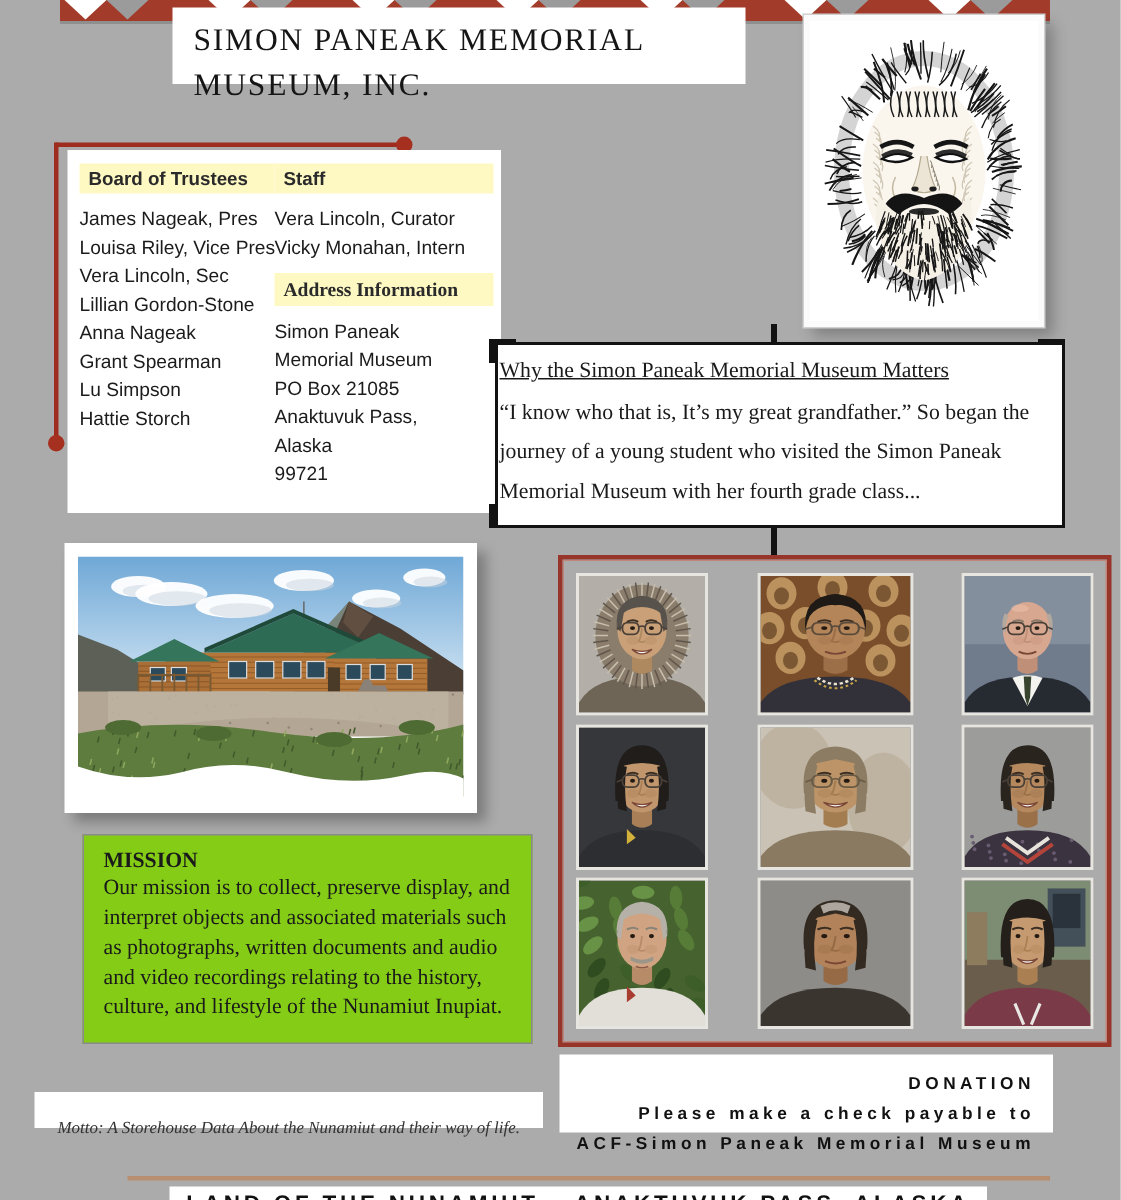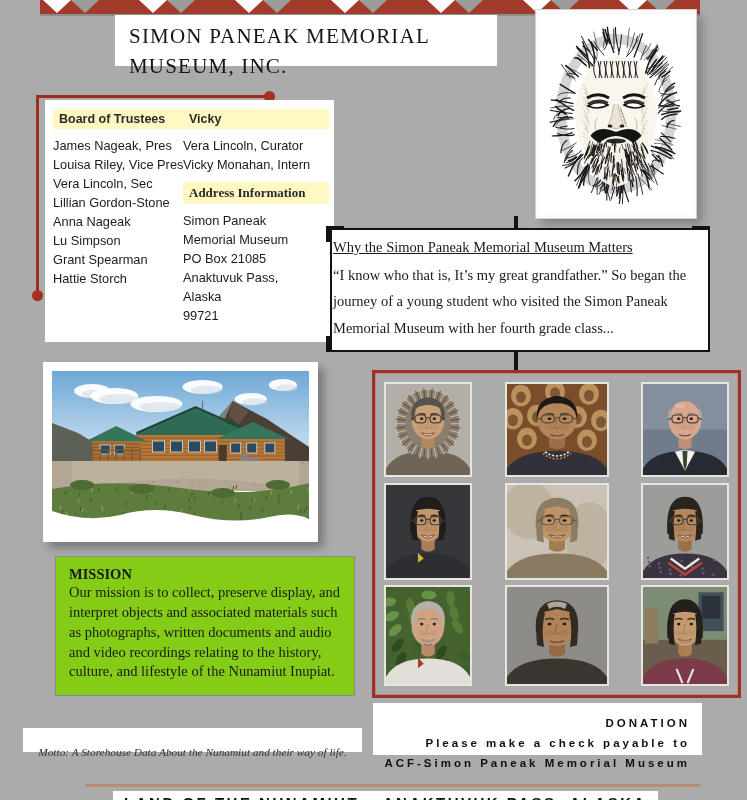--- a/index.html
+++ b/index.html
@@ -2,21 +2,21 @@
 <html><head>
 <meta charset="utf-8">
 <style>
   html,body{margin:0;padding:0;}
   .page{position:relative;width:747px;height:800px;background:#ABABAB;overflow:hidden;
         font-family:"Liberation Sans",sans-serif;color:#111;}
   
   .band{position:absolute;left:40px;top:0;width:660px;height:14px;}
   .band-shadow{position:absolute;left:40px;top:14px;width:660px;height:2px;background:#8f8f8f;}
   
-  .title-box{position:absolute;left:115px;top:15px;width:382px;height:51px;background:#fff;
+  .title-box{position:absolute;left:115px;top:5px;width:382px;height:51px;background:#fff;
              padding:6px 0 0 14px;box-sizing:border-box;}
   .title-box .t{font-family:"Liberation Serif",serif;font-size:21px;letter-spacing:1.2px;
                 line-height:1.45;color:#151515;}
   
   .hline{position:absolute;left:37px;top:95px;width:231px;height:3px;background:#9E2D1F;}
   .vline{position:absolute;left:36px;top:95px;width:3px;height:198px;background:#9E2D1F;}
   .dot{position:absolute;width:11px;height:11px;border-radius:50%;background:#A5301F;}
   .dot.d1{left:264px;top:91px;}
   .dot.d2{left:32px;top:290px;}
   
@@ -103,27 +103,27 @@
 
   <div class="info-box">
     <div class="col-left">
       <div class="pink-head">Board of Trustees</div>
       <div class="list">
           <div>James Nageak, Pres</div>
           <div>Louisa Riley, Vice Pres</div>
           <div>Vera Lincoln, Sec</div>
           <div>Lillian Gordon-Stone</div>
           <div>Anna Nageak</div>
+          <div>Grant Spearman</div>
           <div>Lu Simpson</div>
-          <div>Grant Spearman</div>
           <div>Hattie Storch</div>
         </div>
     </div>
     <div class="col-right">
-      <div class="pink-head">Vicky</div>
+      <div class="pink-head">Staff</div>
       <div class="list">
           <div>Vera Lincoln, Curator</div>
           <div>Vicky Monahan, Intern</div>
         </div>
       <div class="addr-gap"></div>
       <div class="pink-head serif">Address Information</div>
       <div class="list">
           <div>Simon Paneak</div>
           <div>Memorial Museum</div>
           <div>PO Box 21085</div>

